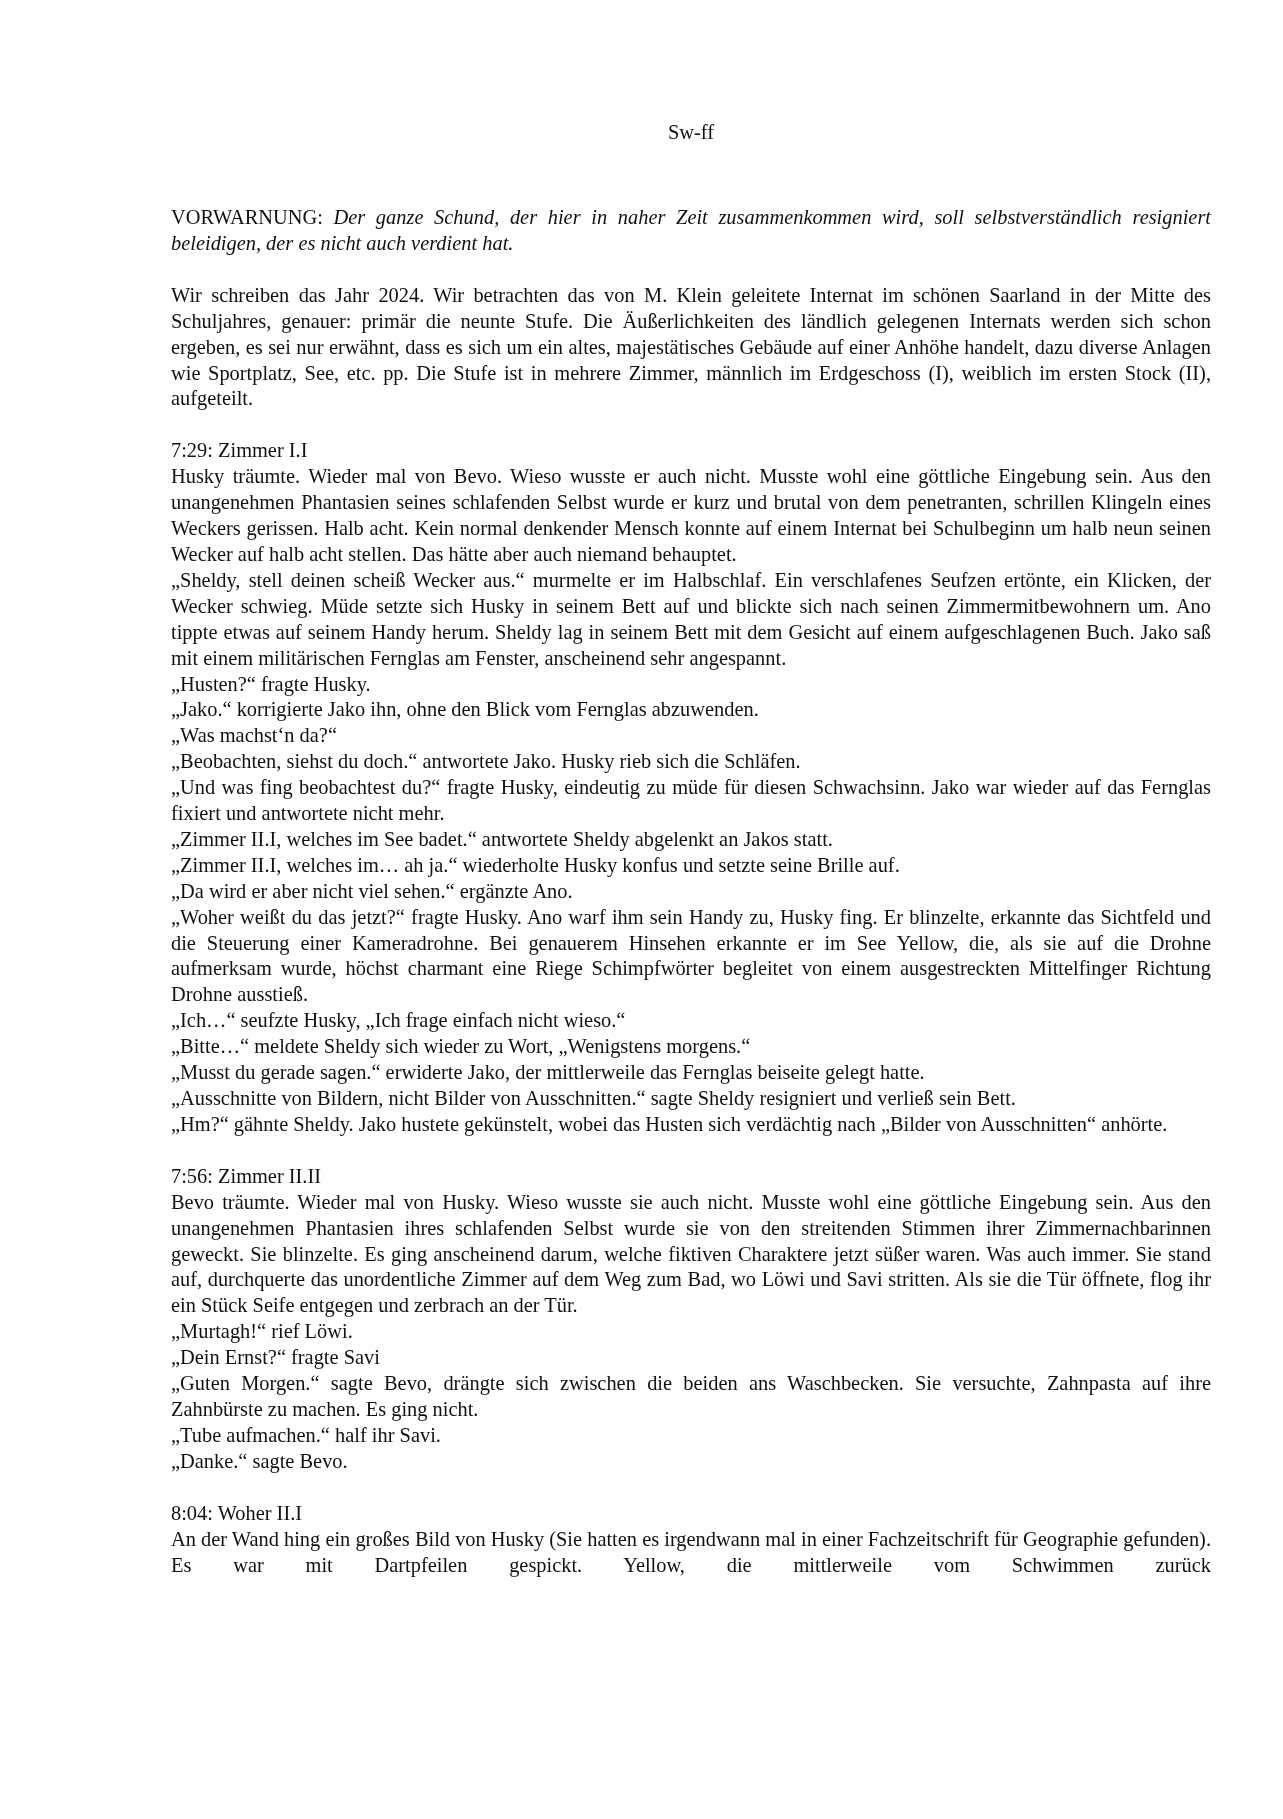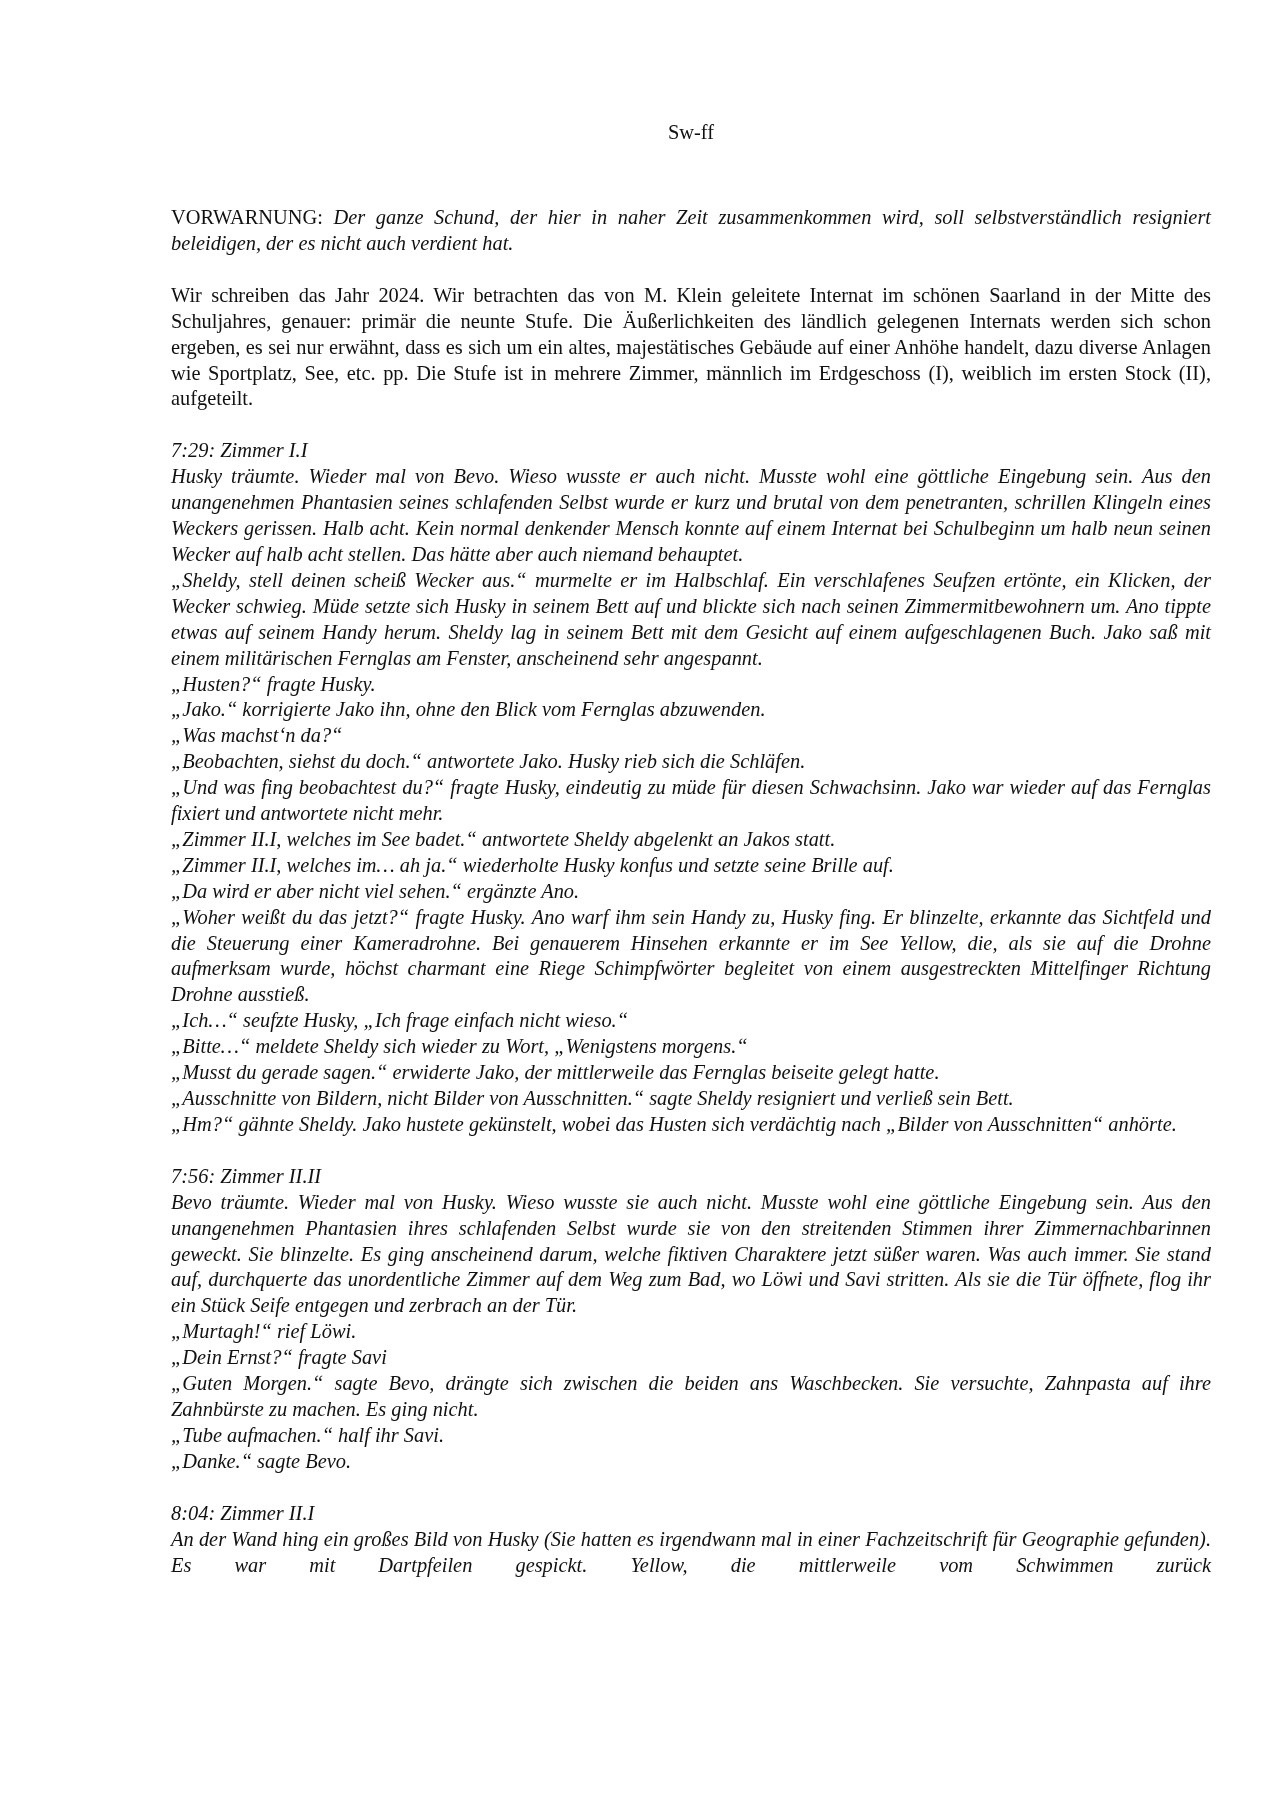--- a/index.html
+++ b/index.html
@@ -35,21 +35,20 @@
       margin: 59px 0 0 0;
       text-align: justify;
     }
     .warning em { font-style: italic; }
     .intro {
       margin: 26px 0 0 0;
       text-align: justify;
     }
     .section {
       margin: 26px 0 0 0;
-      font-style: italic;
     }
     .section-heading {
       margin: 0;
       font-weight: normal;
       font-size: 20.4px;
     }
     .para {
       margin: 0;
       text-align: justify;
     }
@@ -90,17 +89,17 @@
       <div class="section">
         <h2 class="section-heading">7:56: Zimmer II.II</h2>
         <p class="para">Bevo träumte. Wieder mal von Husky. Wieso wusste sie auch nicht. Musste wohl eine göttliche Eingebung sein. Aus den unangenehmen Phantasien ihres schlafenden Selbst wurde sie von den streitenden Stimmen ihrer Zimmernachbarinnen geweckt. Sie blinzelte. Es ging anscheinend darum, welche fiktiven Charaktere jetzt süßer waren. Was auch immer. Sie stand auf, durchquerte das unordentliche Zimmer auf dem Weg zum Bad, wo Löwi und Savi stritten. Als sie die Tür öffnete, flog ihr ein Stück Seife entgegen und zerbrach an der Tür.</p>
         <p class="para">„Murtagh!“ rief Löwi.</p>
         <p class="para">„Dein Ernst?“ fragte Savi</p>
         <p class="para">„Guten Morgen.“ sagte Bevo, drängte sich zwischen die beiden ans Waschbecken. Sie versuchte, Zahnpasta auf ihre Zahnbürste zu machen. Es ging nicht.</p>
         <p class="para">„Tube aufmachen.“ half ihr Savi.</p>
         <p class="para">„Danke.“ sagte Bevo.</p>
       </div>
       <div class="section">
-        <h2 class="section-heading">8:04: Zimmer II.I</h2>
+        <h2 class="section-heading">8:04: Woher II.I</h2>
         <p class="para" style="text-align-last: justify;">An der Wand hing ein großes Bild von Husky (Sie hatten es irgendwann mal in einer Fachzeitschrift für Geographie gefunden). Es war mit Dartpfeilen gespickt. Yellow, die mittlerweile vom Schwimmen zurück</p>
       </div>
     </div>
 </div>
 
 </body></html>

